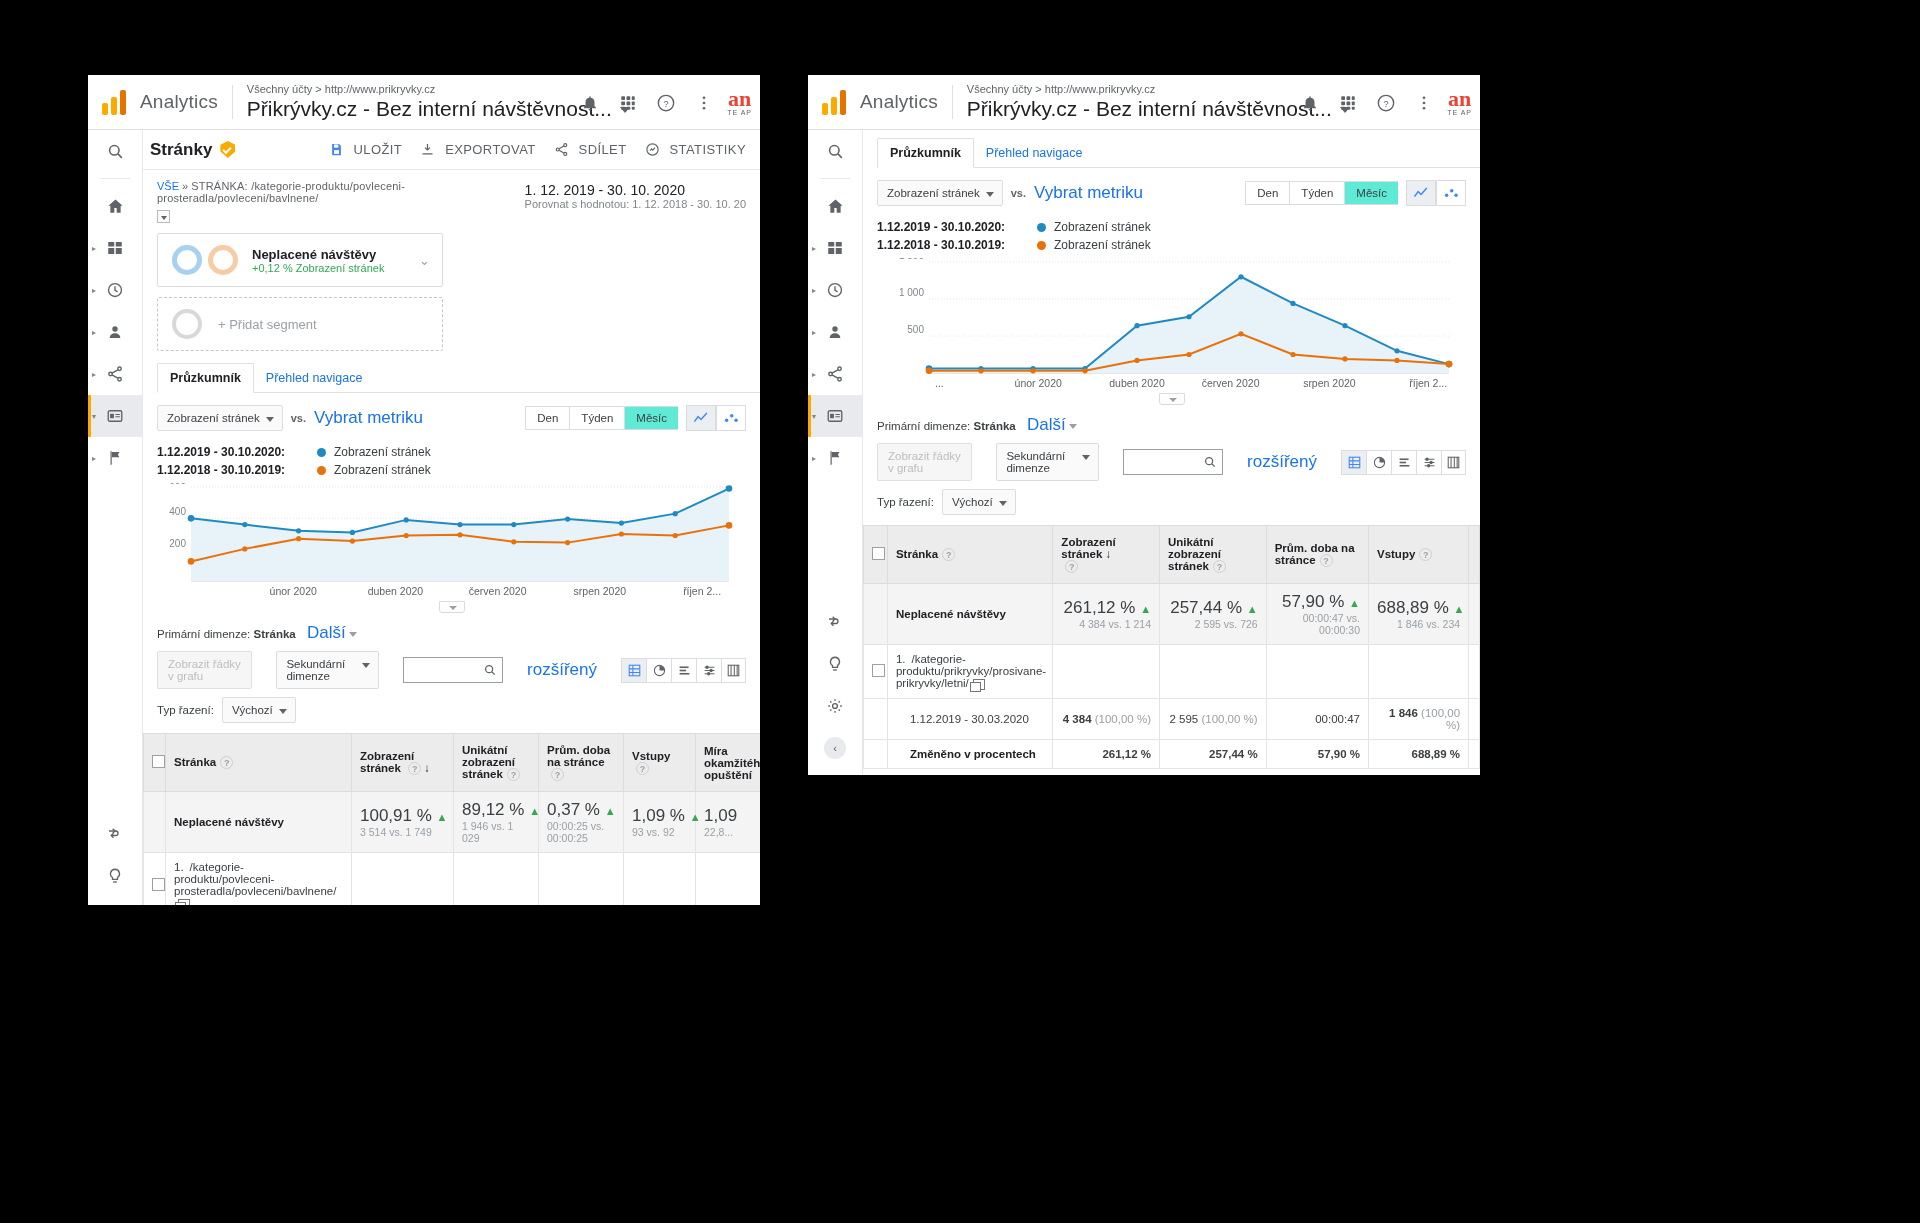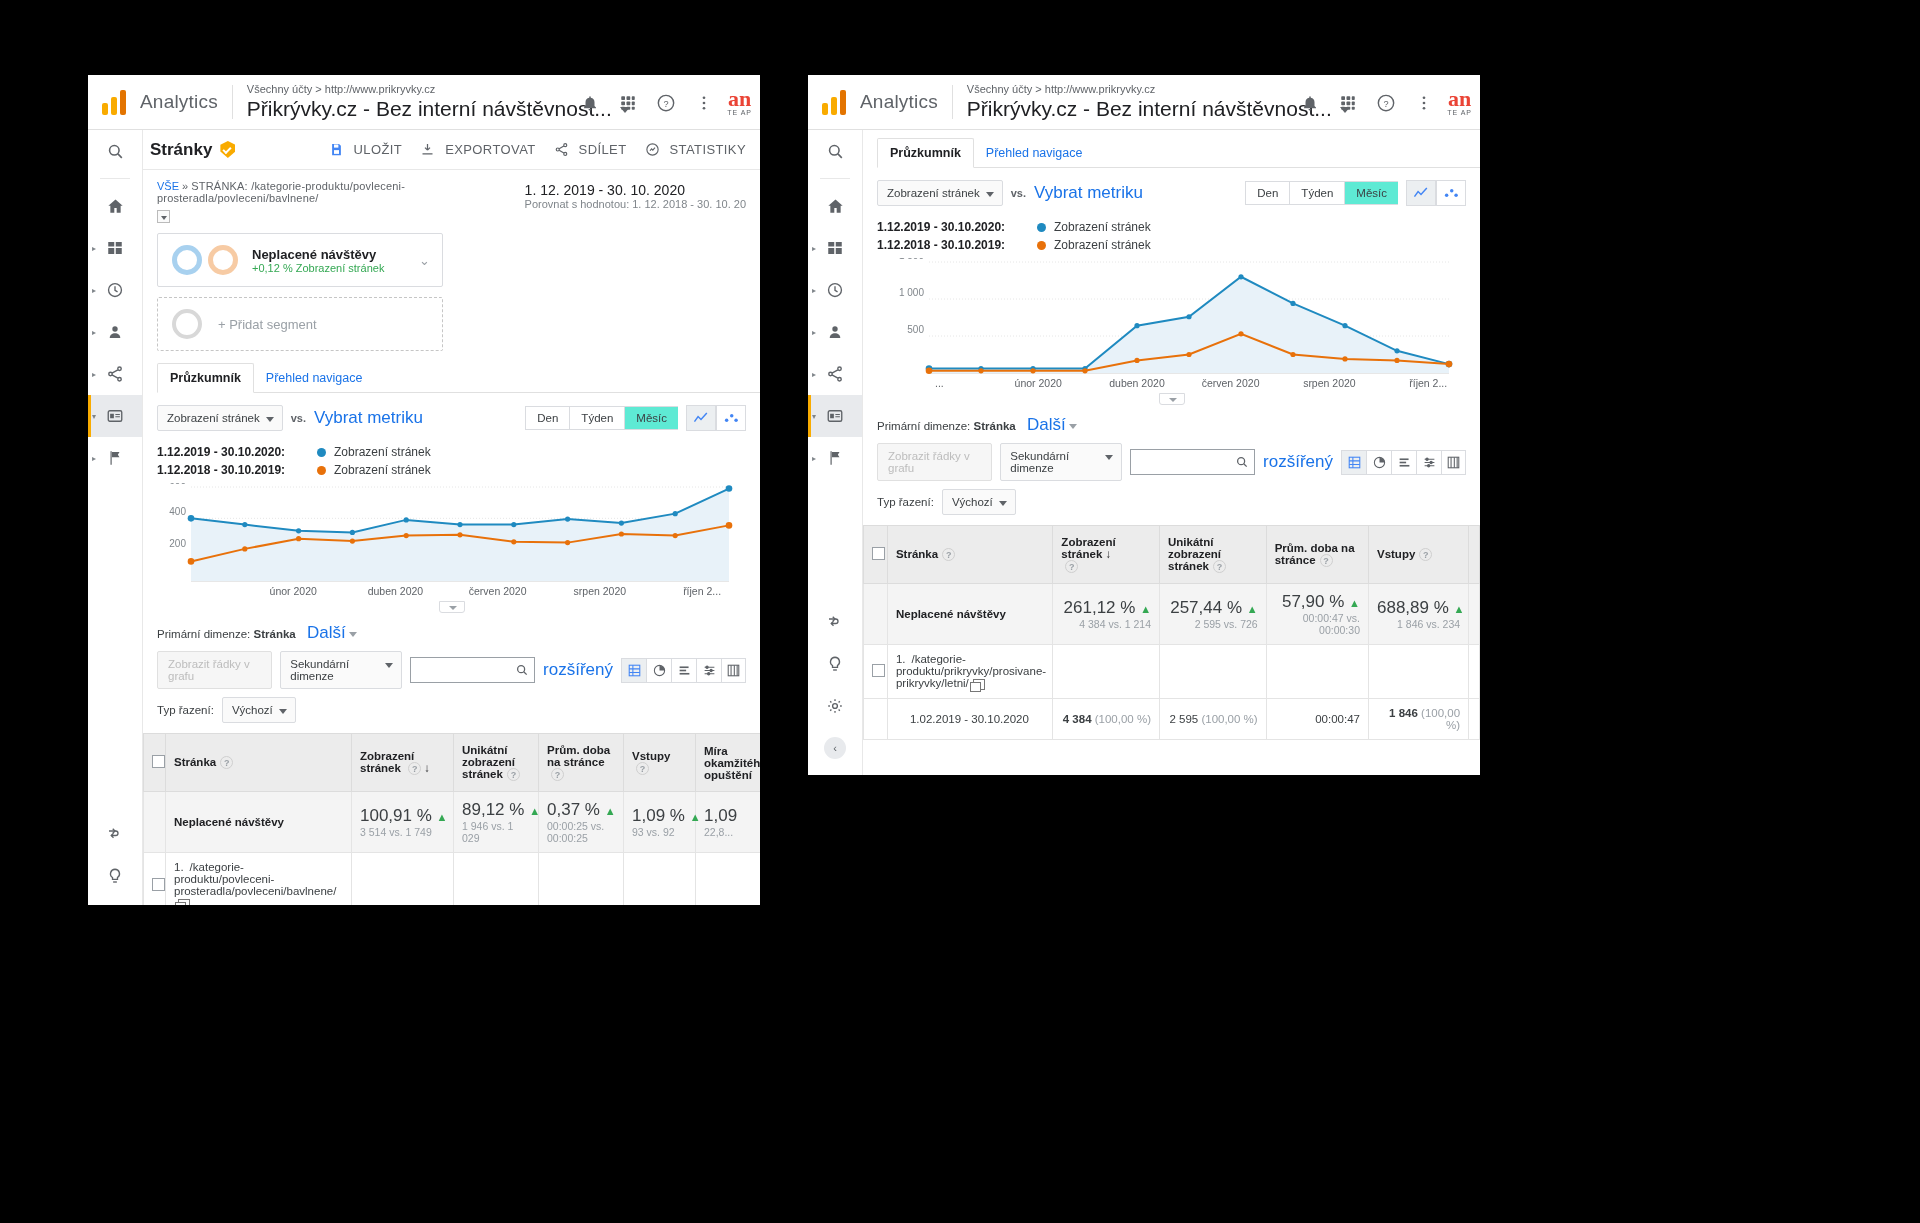--- a/index.html
+++ b/index.html
@@ -120,21 +120,21 @@
   .xt { font-size:10.5px; fill:#5f6368; }
   .handle { width:26px;height:12px;border:1px solid #dadce0;background:#fff;border-radius:0 0 3px 3px; margin:0 auto; position:relative;}
   .handle:after{content:"";position:absolute;left:9px;top:4px;border-left:4px solid transparent;border-right:4px solid transparent;border-top:4px solid #9aa0a6;}
 
   
   .dim-line { margin:10px 14px 0 14px; font-size:11.5px; color:#3c4043; }
   .dim-line b { font-weight:bold; }
   .dim-line .lnk { margin-left:8px; }
   .dim-line .tri { display:inline-block; border-left:4px solid transparent;border-right:4px solid transparent;border-top:5px solid #9aa0a6; margin-left:3px; vertical-align:1px;}
 
-  .ctrl-row { display:flex; align-items:center; margin:8px 14px 0 14px; gap:8px;}
+  .ctrl-row { display:flex; align-items:center; margin:8px 14px 0 14px; gap:24px;}
   .ghost { border:1px solid #e0e0e0; background:#f6f6f6; color:#bdbdbd; font-size:11.5px; padding:6px 10px; border-radius:2px;}
   .searchbox { border:1px solid #9aa0a6; height:26px; width:148px; display:flex; align-items:center; justify-content:flex-end; padding-right:5px;}
   .viewicons { margin-left:auto; display:flex; gap:0; }
   .vi { width:25px;height:25px;border:1px solid #dadce0;border-right:none;display:flex;align-items:center;justify-content:center;background:#fff;}
   .vi:last-child{border-right:1px solid #dadce0;}
   .vi.on{background:#eceff1;}
   .sort-row { display:flex; align-items:center; margin:8px 14px 0 14px; font-size:11.5px; color:#3c4043; gap:8px;}
 
   
   table.ga { border-collapse:collapse; width:100%; font-size:11.5px; color:#3c4043; table-layout:fixed;}
@@ -942,25 +942,34 @@
             <td><span class="ck"></span></td>
             <td><span style="float:left;margin-right:6px;">1.</span><span class="pagelink">/kategorie-produktu/prikryvky/prosivane-prikryvky/letni/</span><span class="ext"></span></td>
             <td></td>
               <td></td>
               <td></td>
               <td></td>
               <td></td>
           </tr>
           <tr>
             <td></td>
-            <td style="padding-left:22px">1.02.2019 - 30.10.2020</td>
+            <td style="padding-left:22px">1.12.2019 - 30.03.2020</td>
             <td class="num"><b>4 384</b> <span class="pct-par">(100,00 %)</span></td>
             <td class="num"><span>2 595</span> <span class="pct-par">(100,00 %)</span></td>
             <td class="num">00:00:47</td>
             <td class="num"><b>1 846</b> <span class="pct-par">(100,00 %)</span></td>
             <td></td>
           </tr>
+          <tr>
+            <td></td>
+            <td style="padding-left:22px;font-weight:bold;color:#202124">Změněno v procentech</td>
+            <td class="num" style="font-weight:bold">261,12 %</td>
+            <td class="num" style="font-weight:bold">257,44 %</td>
+            <td class="num" style="font-weight:bold">57,90 %</td>
+            <td class="num" style="font-weight:bold">688,89 %</td>
+            <td></td>
+          </tr>
         </tbody>
       </table>
     </div>
 
   </div>
 </div>
 
 </body></html>

